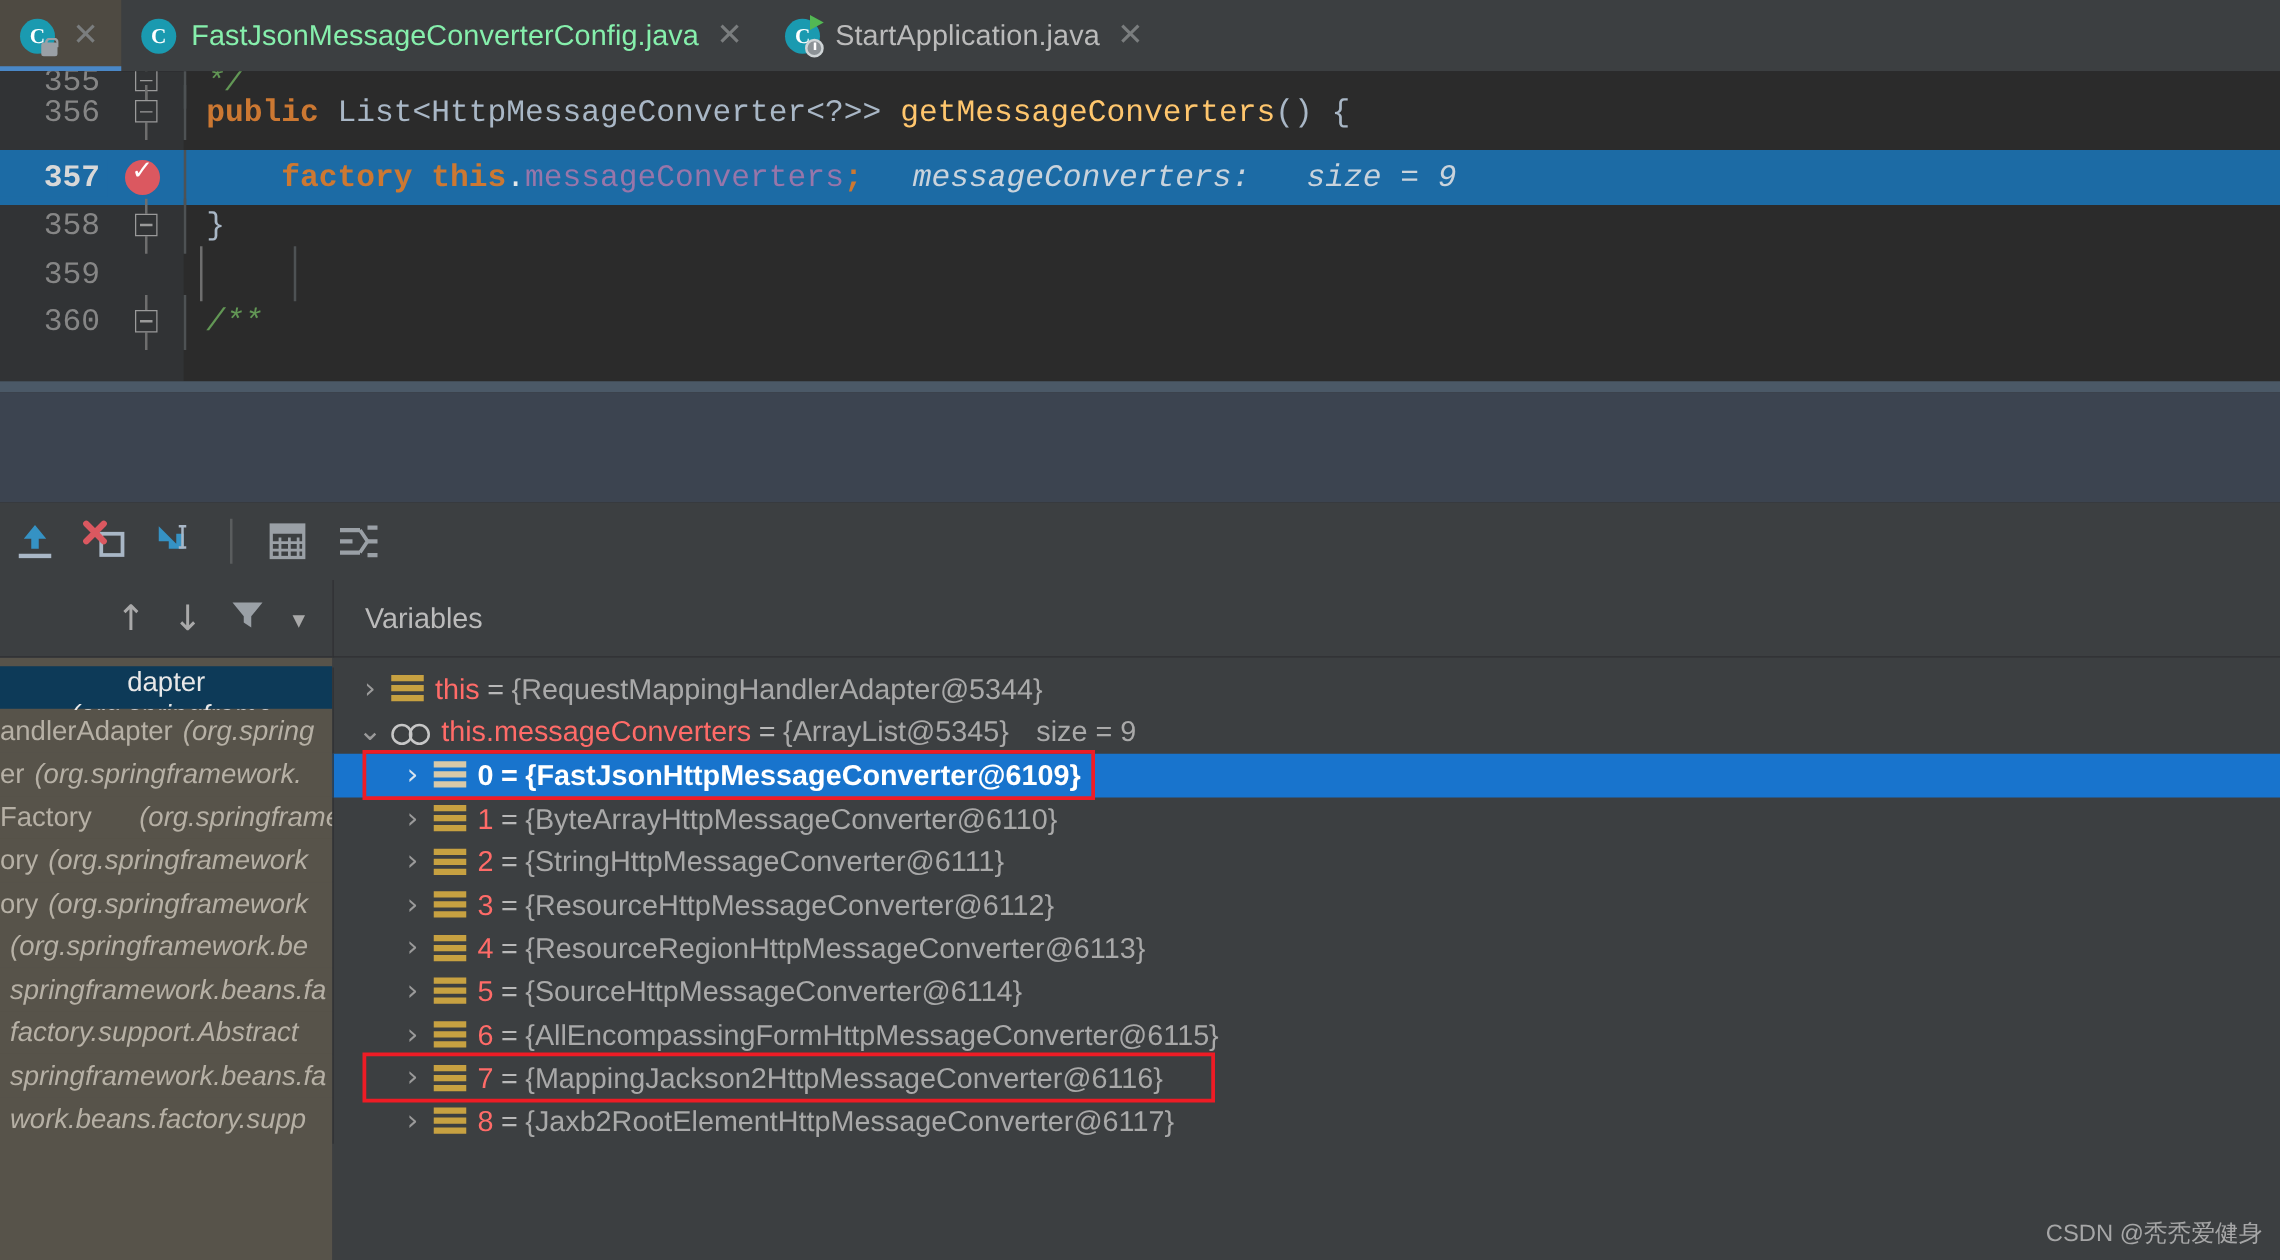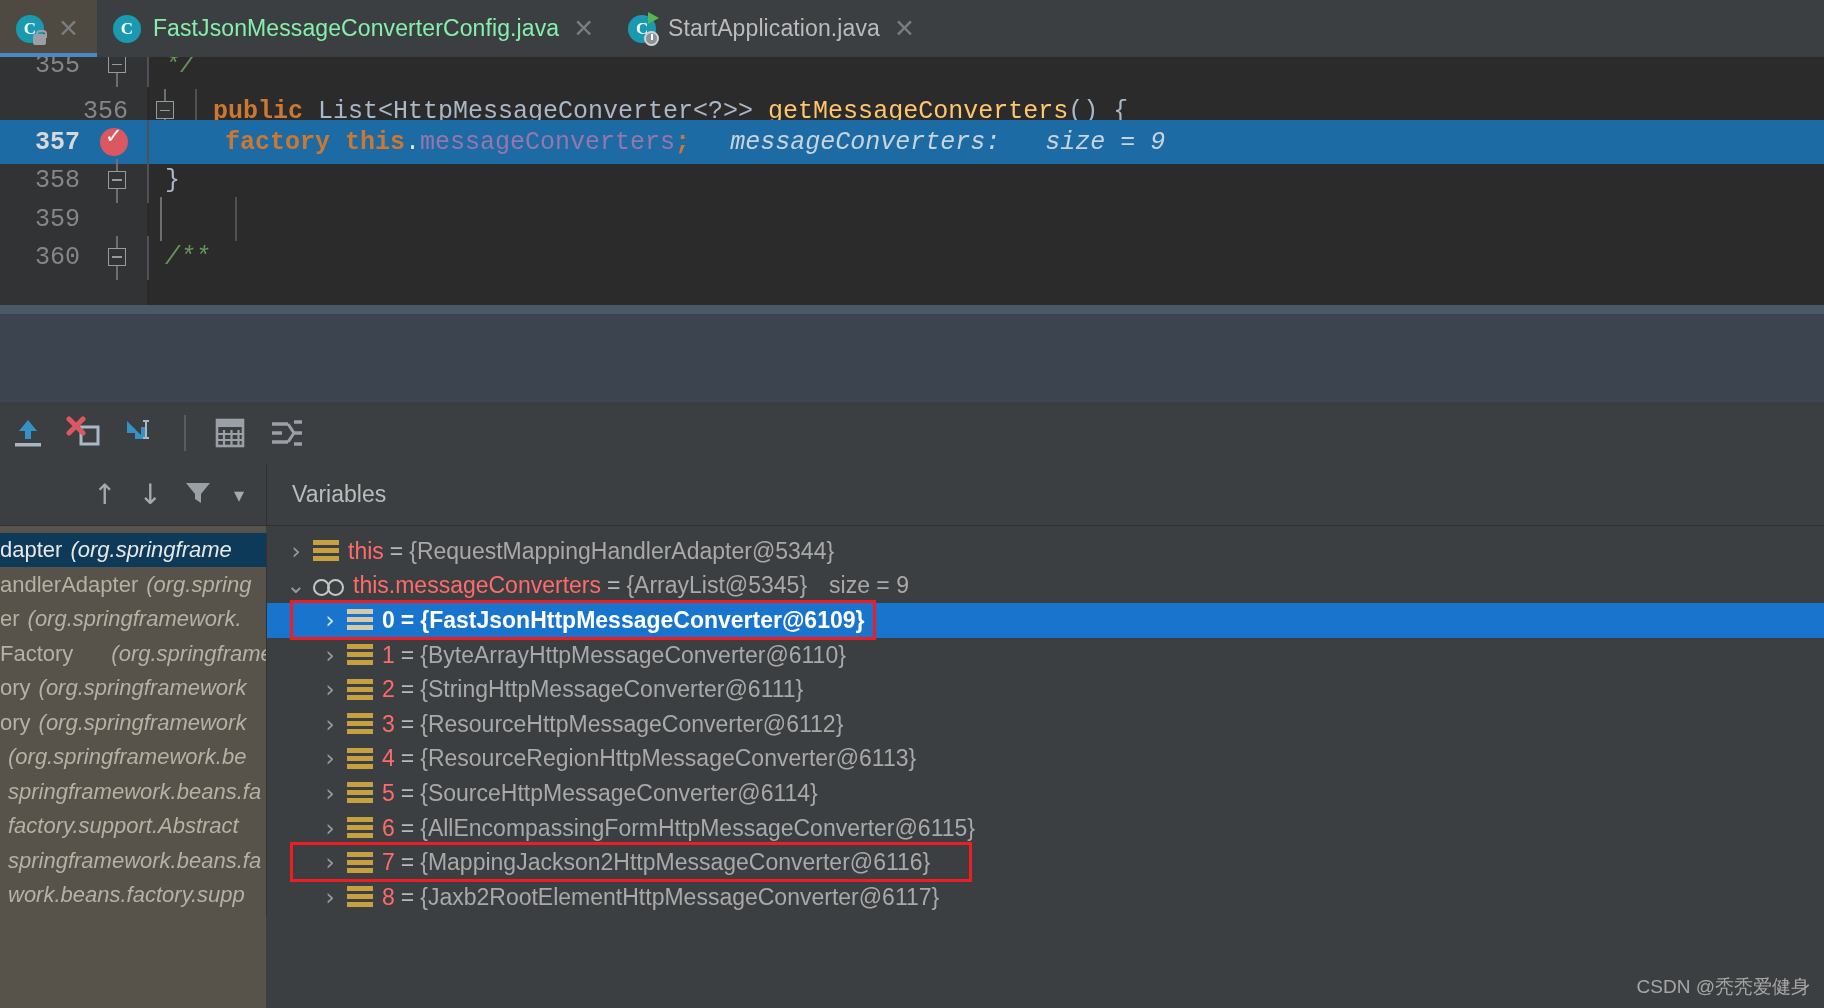--- a/index.html
+++ b/index.html
@@ -145,21 +145,21 @@
     display: flex; align-items: center; justify-content: flex-end; gap: 22px;
     padding-right: 22px; background: #3c3f41;
     border-bottom: 1px solid #2f3133;
   }
   .frame-row {
     position: absolute; left: 0; width: 266px; height: 34px;
     display: flex; align-items: center;
     font-size: 22px; color: #b6b0a5; white-space: nowrap;
     background: #57534a; padding-left: 0;
   }
-  .frame-row.sel { background: #0d3a58; color: #e8e8e8; }
+  .frame-row.sel { background: #0d3a58; color: #e8e8e8; flex-direction: column; }
   .frame-row .fn { font-style: normal; }
   .frame-row .fpkg { font-style: italic; }
   .frames-bg {
     position: absolute; left: 0; top: 62px; width: 266px; height: 482px; background: #57534a;
   }
 
   
   .vars {
     position: absolute; left: 266px; top: 0; width: 1744px; height: 544px; background: #3c3f41;
   }
@@ -255,21 +255,21 @@
           <div class="gnum">355</div>
           <div class="gmark">
             <span class="foldline"></span>
             <span class="foldbox"></span>
           </div>
           <div style="position: relative; flex: 1 1 0%; height: 44px; display: flex; align-items: center;">
             <span class="indentguide"></span>
             <span class="code"><span class="cmt">*/</span></span>
           </div>
         </div>
-        <div class="codeline" style="top: 32px; padding-left: 48px;">
+        <div class="codeline" style="top: 11px;">
           <div class="gnum">356</div>
           <div class="gmark">
             <span class="foldline"></span>
             <span class="foldbox"></span>
           </div>
           <div style="position: relative; flex: 1 1 0%; height: 44px; display: flex; align-items: center;">
             <span class="indentguide"></span>
             <span class="code"><span class="kw">public </span><span class="id">List&lt;HttpMessageConverter&lt;?&gt;&gt; </span><span class="mname">getMessageConverters</span><span class="punct">() {</span></span>
           </div>
         </div>

